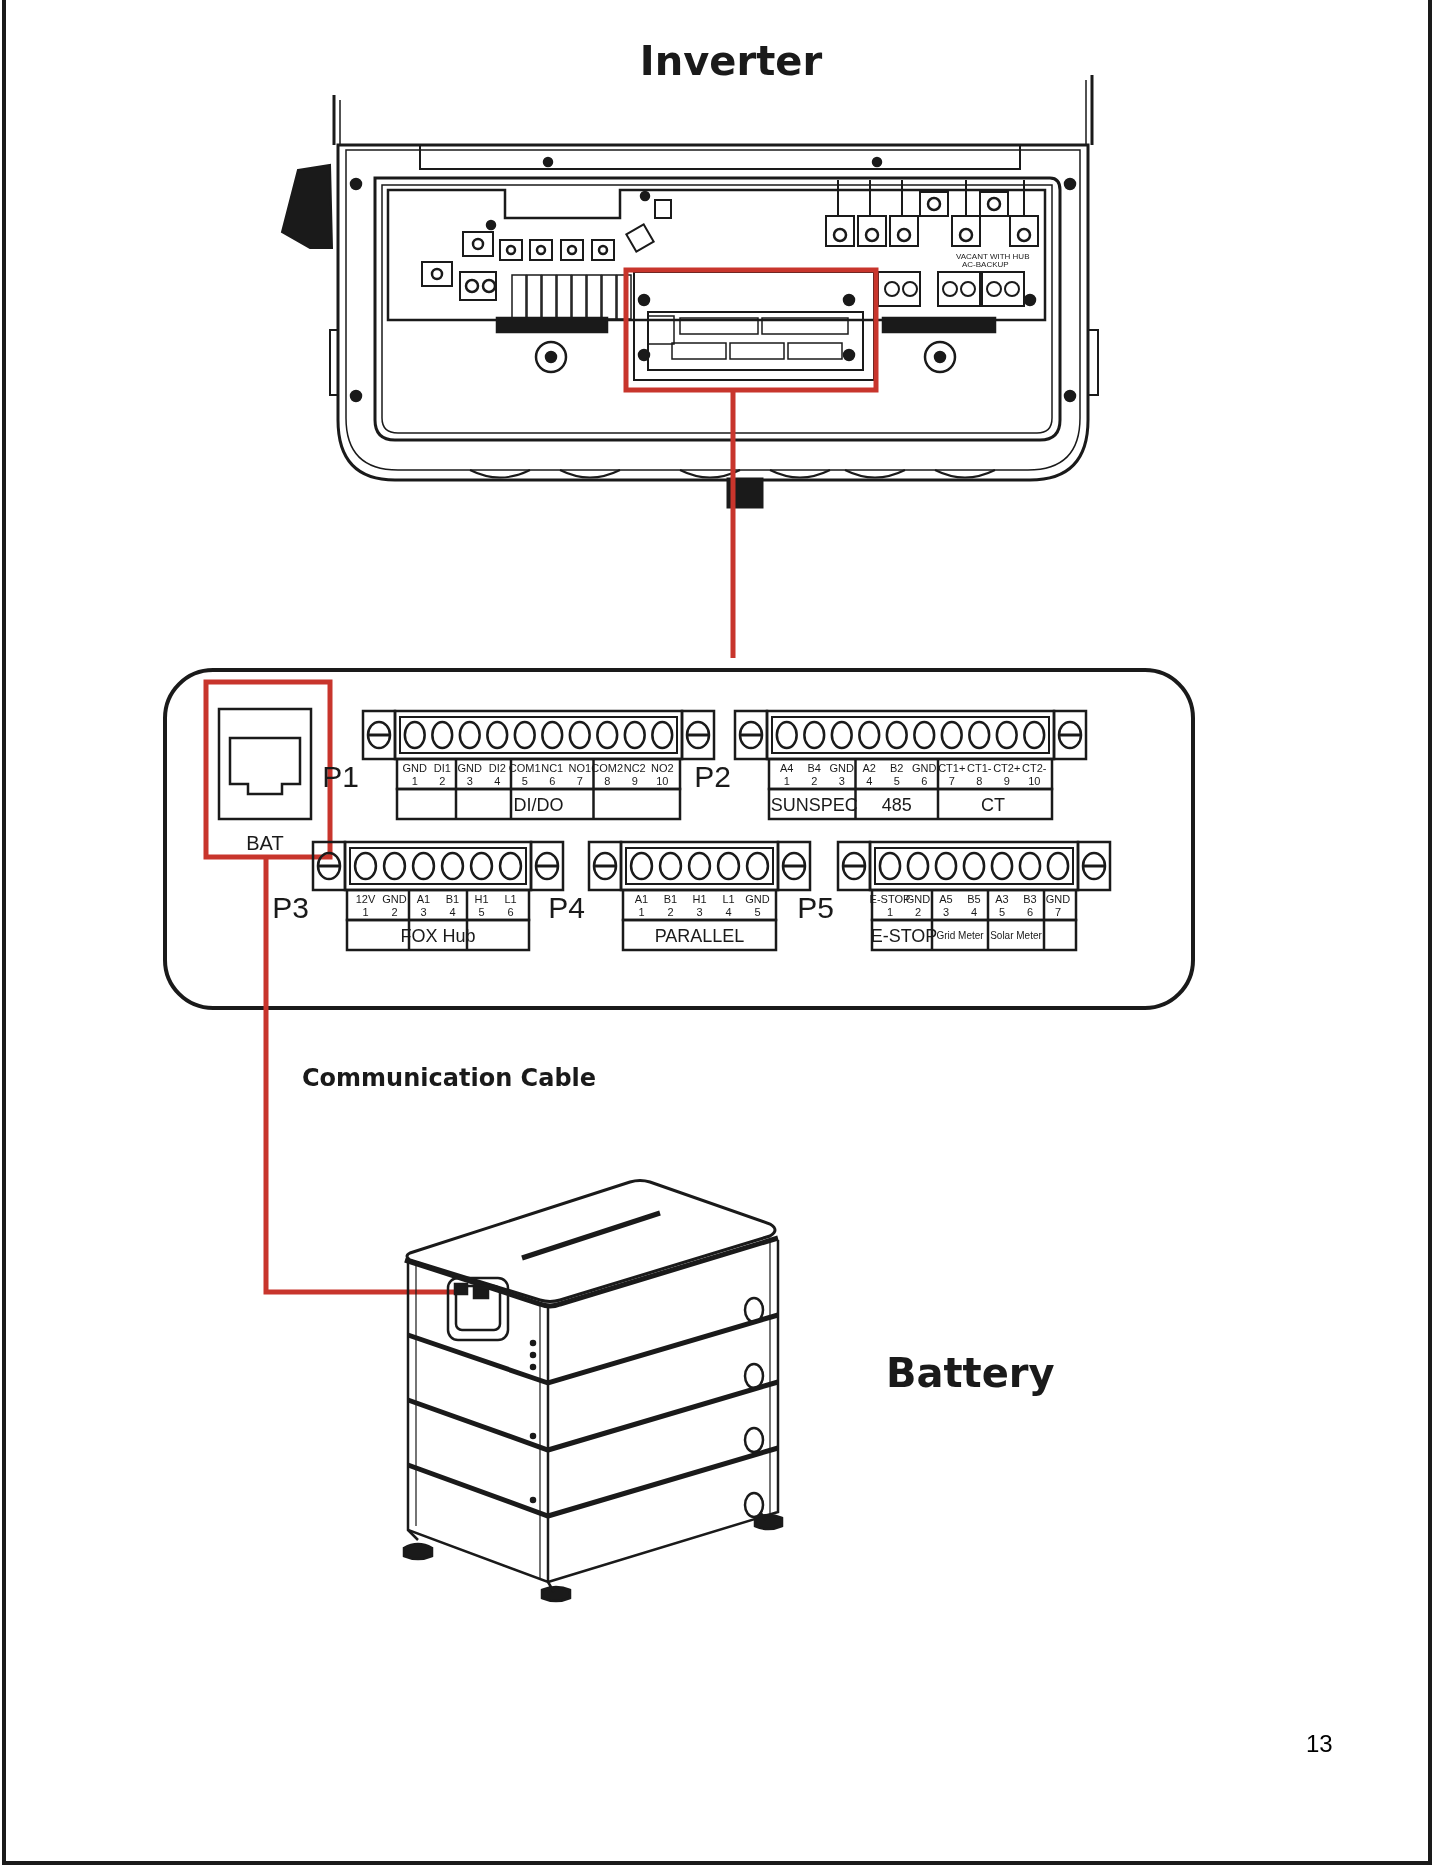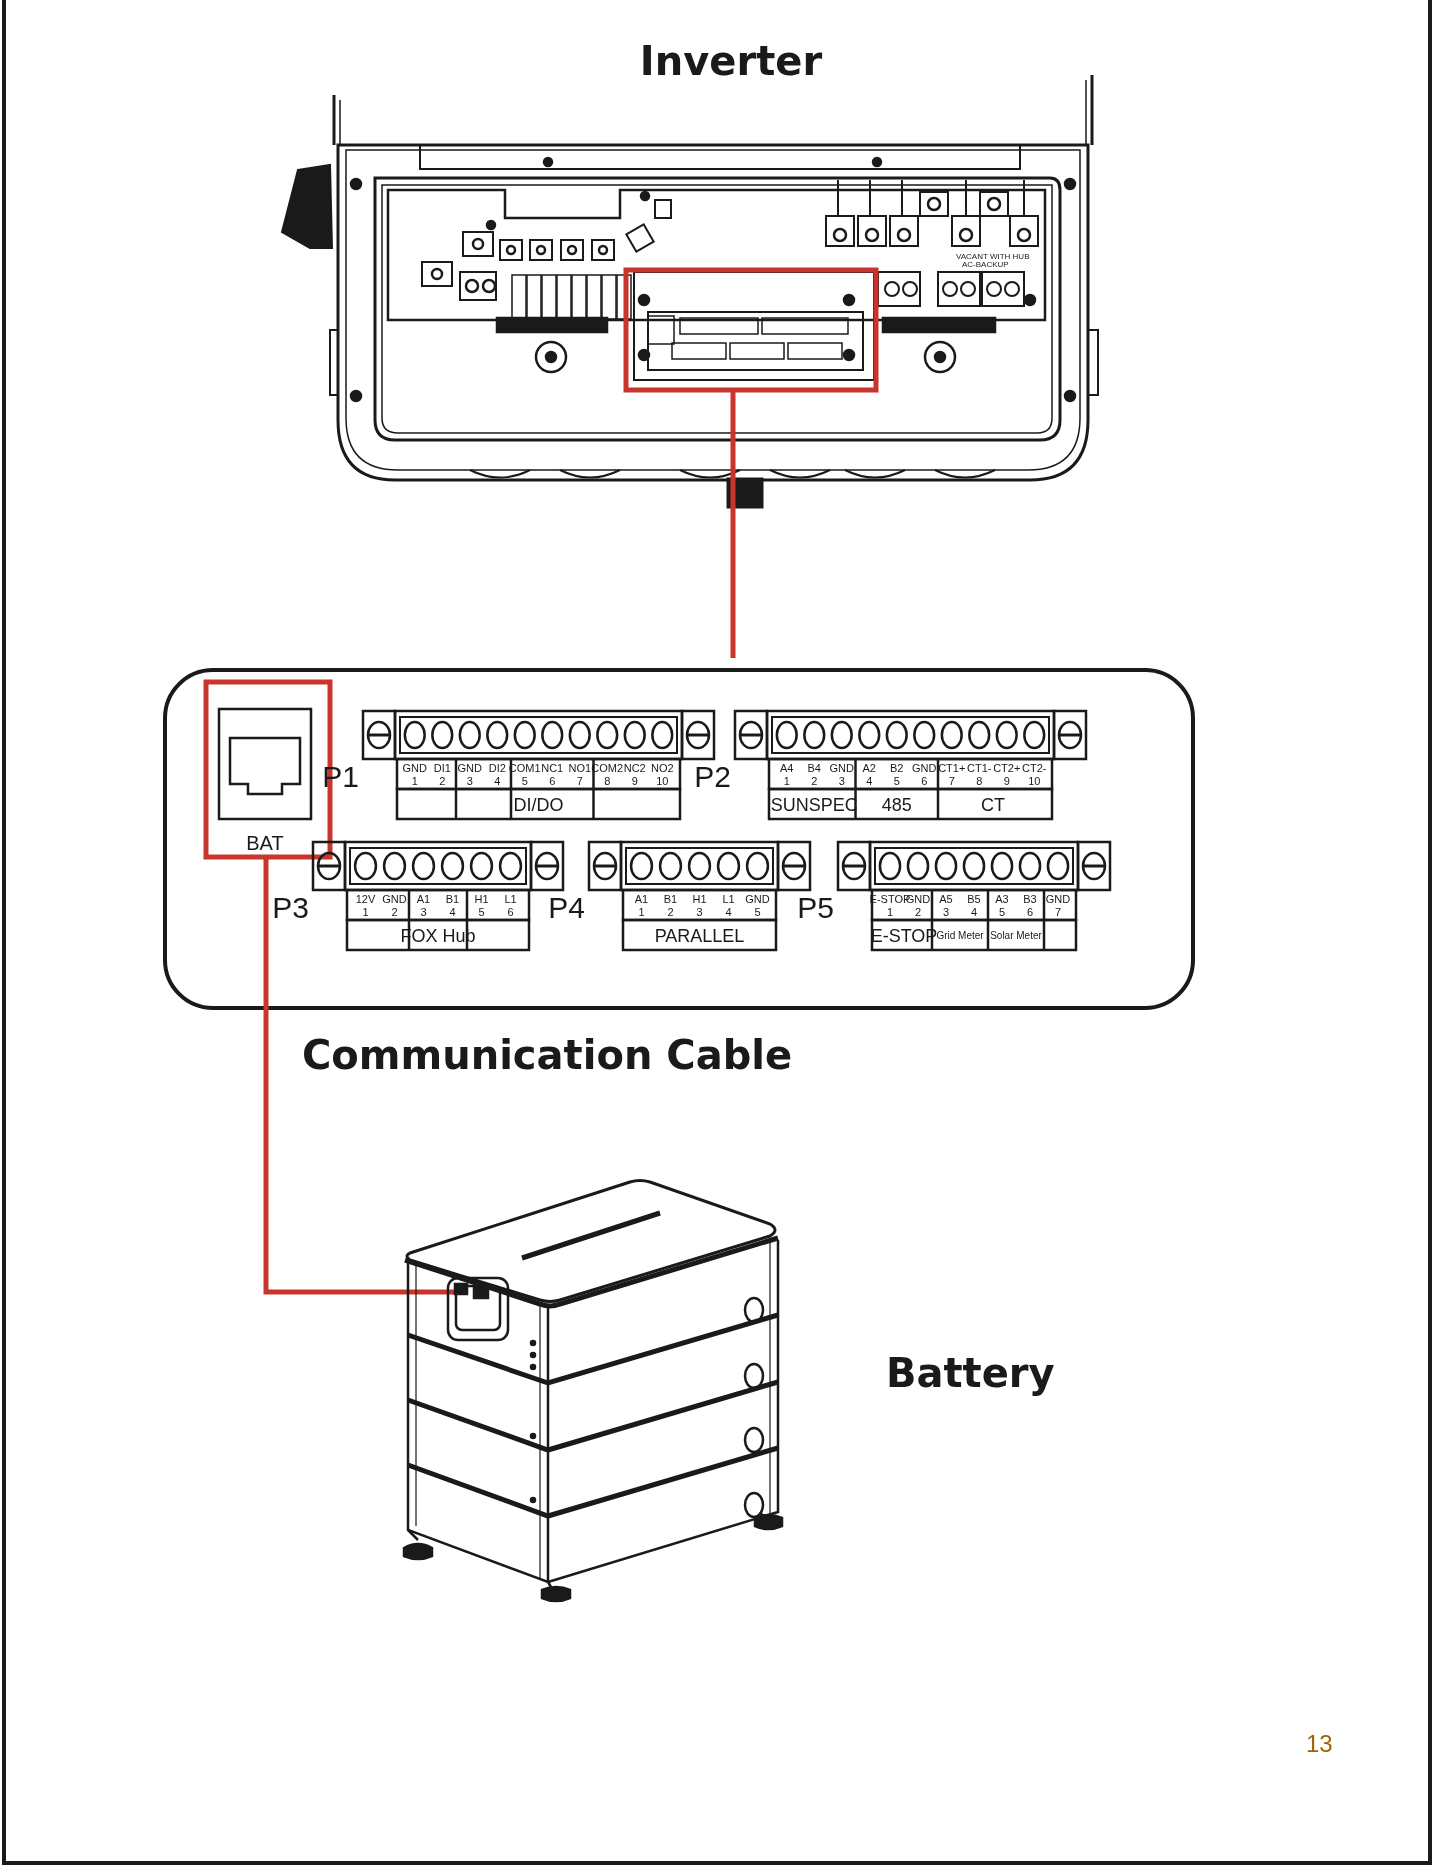--- a/index.html
+++ b/index.html
@@ -1,22 +1,22 @@
 <!DOCTYPE html>
 <html><head>
 <meta charset="utf-8">
 <style>
   html, body { margin: 0; padding: 0; background: #ffffff; }
   body { width: 1438px; height: 1871px; position: relative; overflow: hidden; font-family: "Liberation Sans", sans-serif; }
   .page-frame { position: absolute; left: 2px; top: -4px; width: 1430px; height: 1869px; border: 4px solid #1a1a1a; box-sizing: border-box; }
   .title { position: absolute; font-family: "DejaVu Sans", sans-serif; font-weight: bold; color: #1a1a1a; }
   #t-inverter { left: 0; width: 1462px; text-align: center; top: 38px; font-size: 40px; }
-  #t-cable { left: 302px; top: 1032px; font-size: 40px; }
+  #t-cable { left: 302px; top: 1064px; font-size: 24px; }
   #t-battery { left: 886px; top: 1350px; font-size: 40px; }
-  #page-num { position: absolute; left: 1306px; top: 1730px; font-size: 24px; color: #a16207; font-family: "Liberation Sans", sans-serif; }
+  #page-num { position: absolute; left: 1306px; top: 1730px; font-size: 24px; color: #000000; font-family: "Liberation Sans", sans-serif; }
   svg { position: absolute; left: 0; top: 0; }
   .lbl { font-family: "Liberation Sans", sans-serif; fill: #1a1a1a; }
   .pin { font-size: 11px; }
   .grp { font-size: 18px; }
   .grp-sm { font-size: 10px; }
   .port { font-size: 30px; }
 </style>
 </head>
 <body>
 

